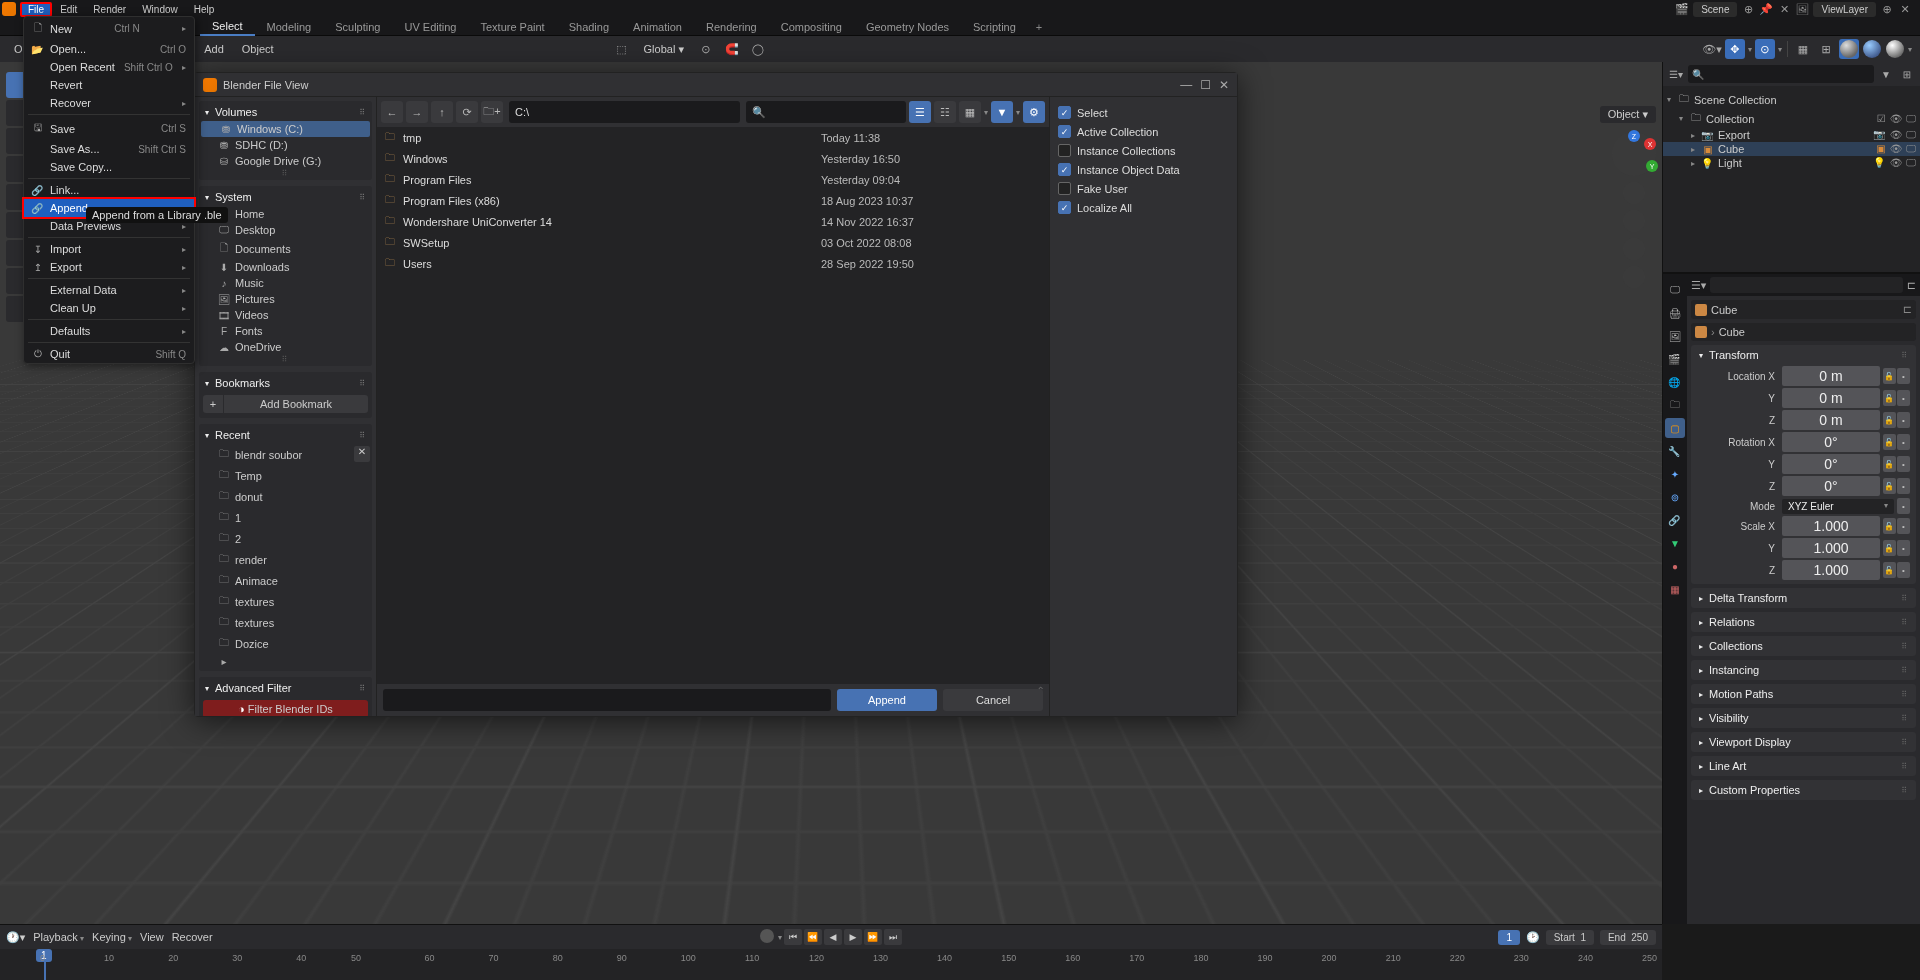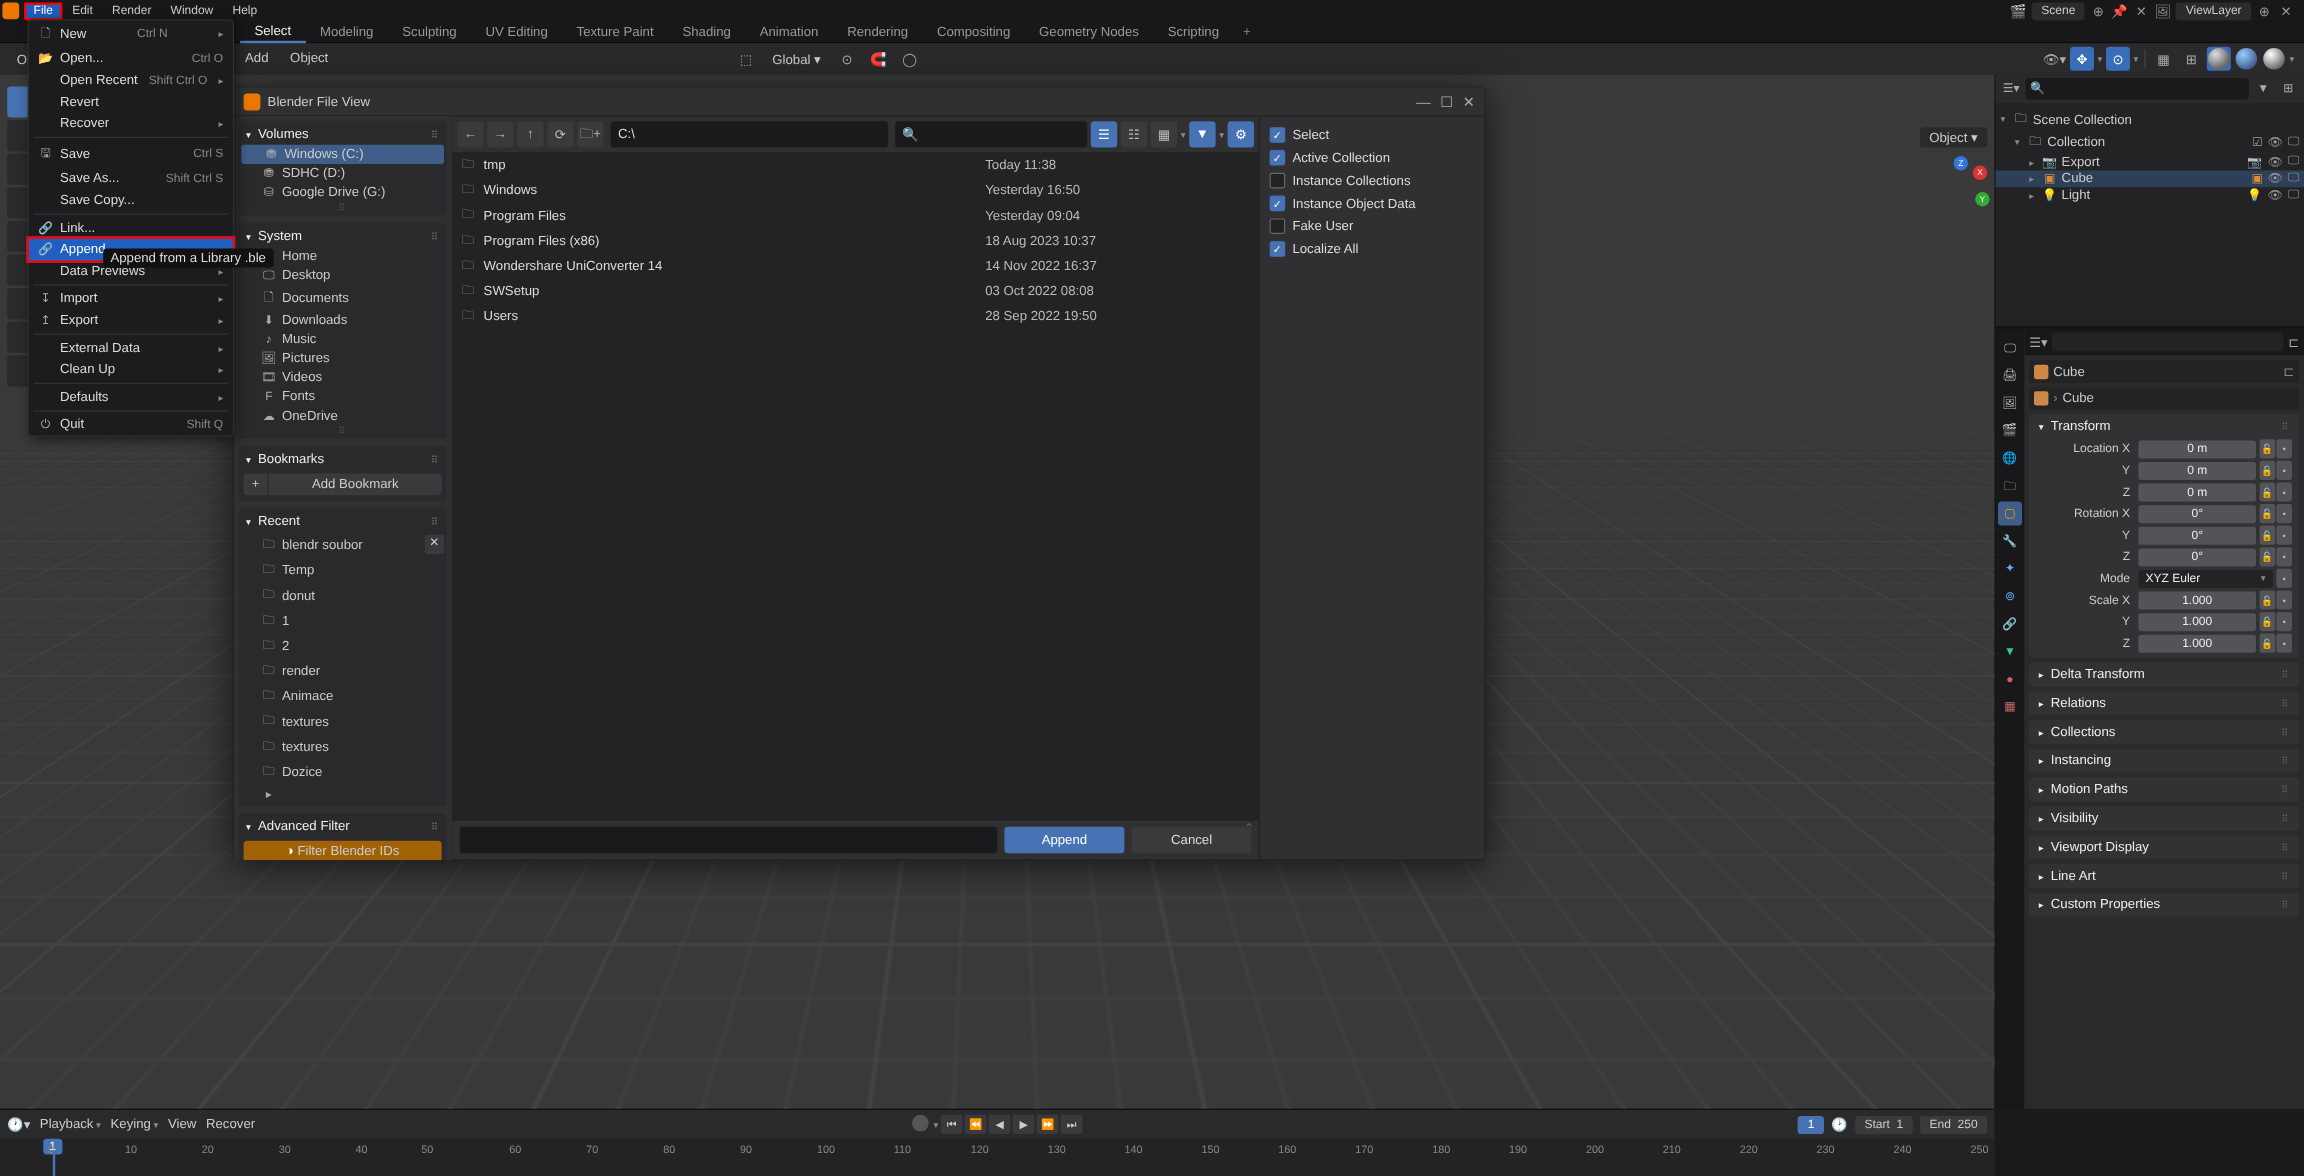--- a/index.html
+++ b/index.html
@@ -49,21 +49,21 @@
 
 #leftp { width:182px; background:#303033; border-right:1px solid #222; overflow-y:auto; padding:4px; }
 .lp-section { background:#2a2a2d; border-radius:3px; margin-bottom:6px; padding:2px 0; }
 .lp-head { display:flex; align-items:center; padding:3px 6px; color:#eee; font-size:11px; }
 .lp-head .chev { width:10px; font-size:8px; }
 .lp-head .dots { margin-left:auto; color:#777; letter-spacing:1px; font-size:8px; }
 .lp-item { display:flex; align-items:center; padding:2px 6px 2px 18px; color:#ccc; font-size:11px; }
 .lp-item.sel { background:#3f5f8a; border-radius:2px; margin:0 2px; }
 .lp-ico { width:14px; color:#aaa; font-size:10px; margin-right:4px; text-align:center; }
 .lp-btn { background:#3a3a3d; margin:3px 4px; padding:3px; text-align:center; border-radius:3px; font-size:11px; }
-.lp-btn.bl { background:#a16207; }
+.lp-btn.bl { background:#7f1d1d; }
 .lp-add { display:flex; margin:3px 4px; }
 .lp-add .plus { width:20px; background:#3a3a3d; text-align:center; padding:3px 0; border-radius:3px 0 0 3px; }
 .lp-add .lbl { flex:1; background:#3a3a3d; text-align:center; padding:3px 0; border-radius:0 3px 3px 0; margin-left:1px; }
 .lp-handle { text-align:center; color:#555; font-size:8px; letter-spacing:2px; }
 
 
 #center { flex:1; display:flex; flex-direction:column; background:#232325; position:relative; }
 #c-tool { height:30px; display:flex; align-items:center; padding:3px 4px; gap:3px; background:#303033; }
 .ct-btn { width:22px; height:22px; background:#3a3a3d; border-radius:3px; display:inline-flex; align-items:center; justify-content:center; color:#bbb; font-size:11px; }
 .ct-btn.on { background:#4772b3; color:#fff; }
@@ -132,21 +132,21 @@
 .pb-head { height:22px; background:#18181a; margin:-4px -4px 4px -4px; display:flex; align-items:center; padding:0 4px; gap:4px; }
 .pb-head .sb { flex:1; background:#232325; height:16px; border-radius:3px; }
 .bc { display:flex; align-items:center; gap:4px; padding:3px 4px; background:#232325; border-radius:3px; margin-bottom:4px; font-size:11px; }
 .bc .bx { width:12px; height:12px; background:#cc8844; border-radius:2px; }
 .panel { background:#323235; border-radius:3px; margin-bottom:4px; }
 .panel-h { padding:4px 8px; display:flex; align-items:center; font-size:11px; color:#eee; }
 .panel-h .chev { width:10px; font-size:8px; }
 .panel-h .dots { margin-left:auto; color:#666; font-size:8px; letter-spacing:1px; }
 .prow { display:flex; align-items:center; padding:1px 6px 1px 0; gap:3px; }
 .plbl { width:88px; text-align:right; color:#ccc; font-size:10px; padding-right:4px; }
-.pval { flex:1; background:#545458; border-radius:2px; text-align:center; padding:2px 0; font-size:10px; color:#eee; }
+.pval { flex:1; background:#545458; border-radius:2px; text-align:center; padding:2px 0; font-size:14px; color:#eee; }
 .psel { flex:1; background:#232325; border-radius:2px; padding:2px 6px; font-size:10px; color:#eee; display:flex; }
 .psel .car { margin-left:auto; font-size:8px; color:#888; }
 .pend { display:flex; gap:1px; }
 .pend .e { width:13px; height:16px; background:#545458; border-radius:2px; font-size:8px; display:flex; align-items:center; justify-content:center; color:#bbb; }
 
 
 #timeline { position:absolute; bottom:0; left:0; right:258px; height:56px; background:#232325; border-top:1px solid #111; }
 #tl-head { height:24px; background:#2a2a2d; display:flex; align-items:center; padding:0 6px; gap:8px; font-size:11px; color:#ccc; }
 .tl-dd::after { content:" ▾"; font-size:8px; color:#888; }
 #tl-ctr { position:absolute; left:50%; transform:translateX(-50%); display:flex; gap:2px; }

